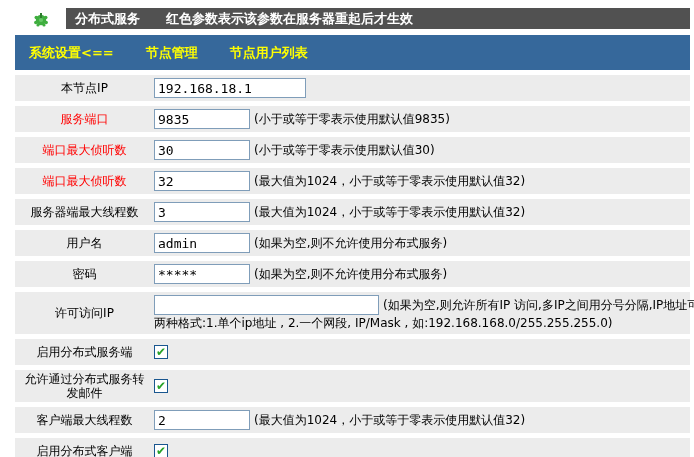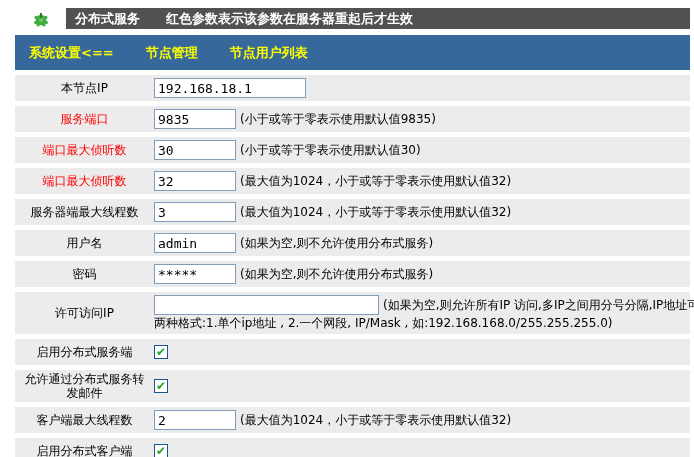--- a/index.html
+++ b/index.html
@@ -42,21 +42,21 @@
     padding:2px 4px; line-height:14px;
   }
   .row-label.red { color:#ff0000; }
   .row-field { flex:1; padding:3px 0; }
   .line { display:flex; align-items:center; }
   input.tb {
     height:20px; border:1px solid #7f9db9; background:#fff;
     font-family:"DejaVu Sans Mono","Liberation Mono",monospace;
     font-size:13px; padding:0 3px; border-radius:0;
   }
-  .tb.sz-s  { width:82px; }
+  .tb.sz-s  { width:96px; }
   .tb.sz-m  { width:152px; }
   .tb.sz-xl { width:225px; }
   .hint { margin-left:4px; line-height:15px; white-space:pre; }
   .hint2 { line-height:15px; margin-top:1px; }
 
   
   .checkbox {
     width:14px; height:14px; background:#fff;
     border:1px solid #19568f; display:inline-flex;
     align-items:center; justify-content:center;

